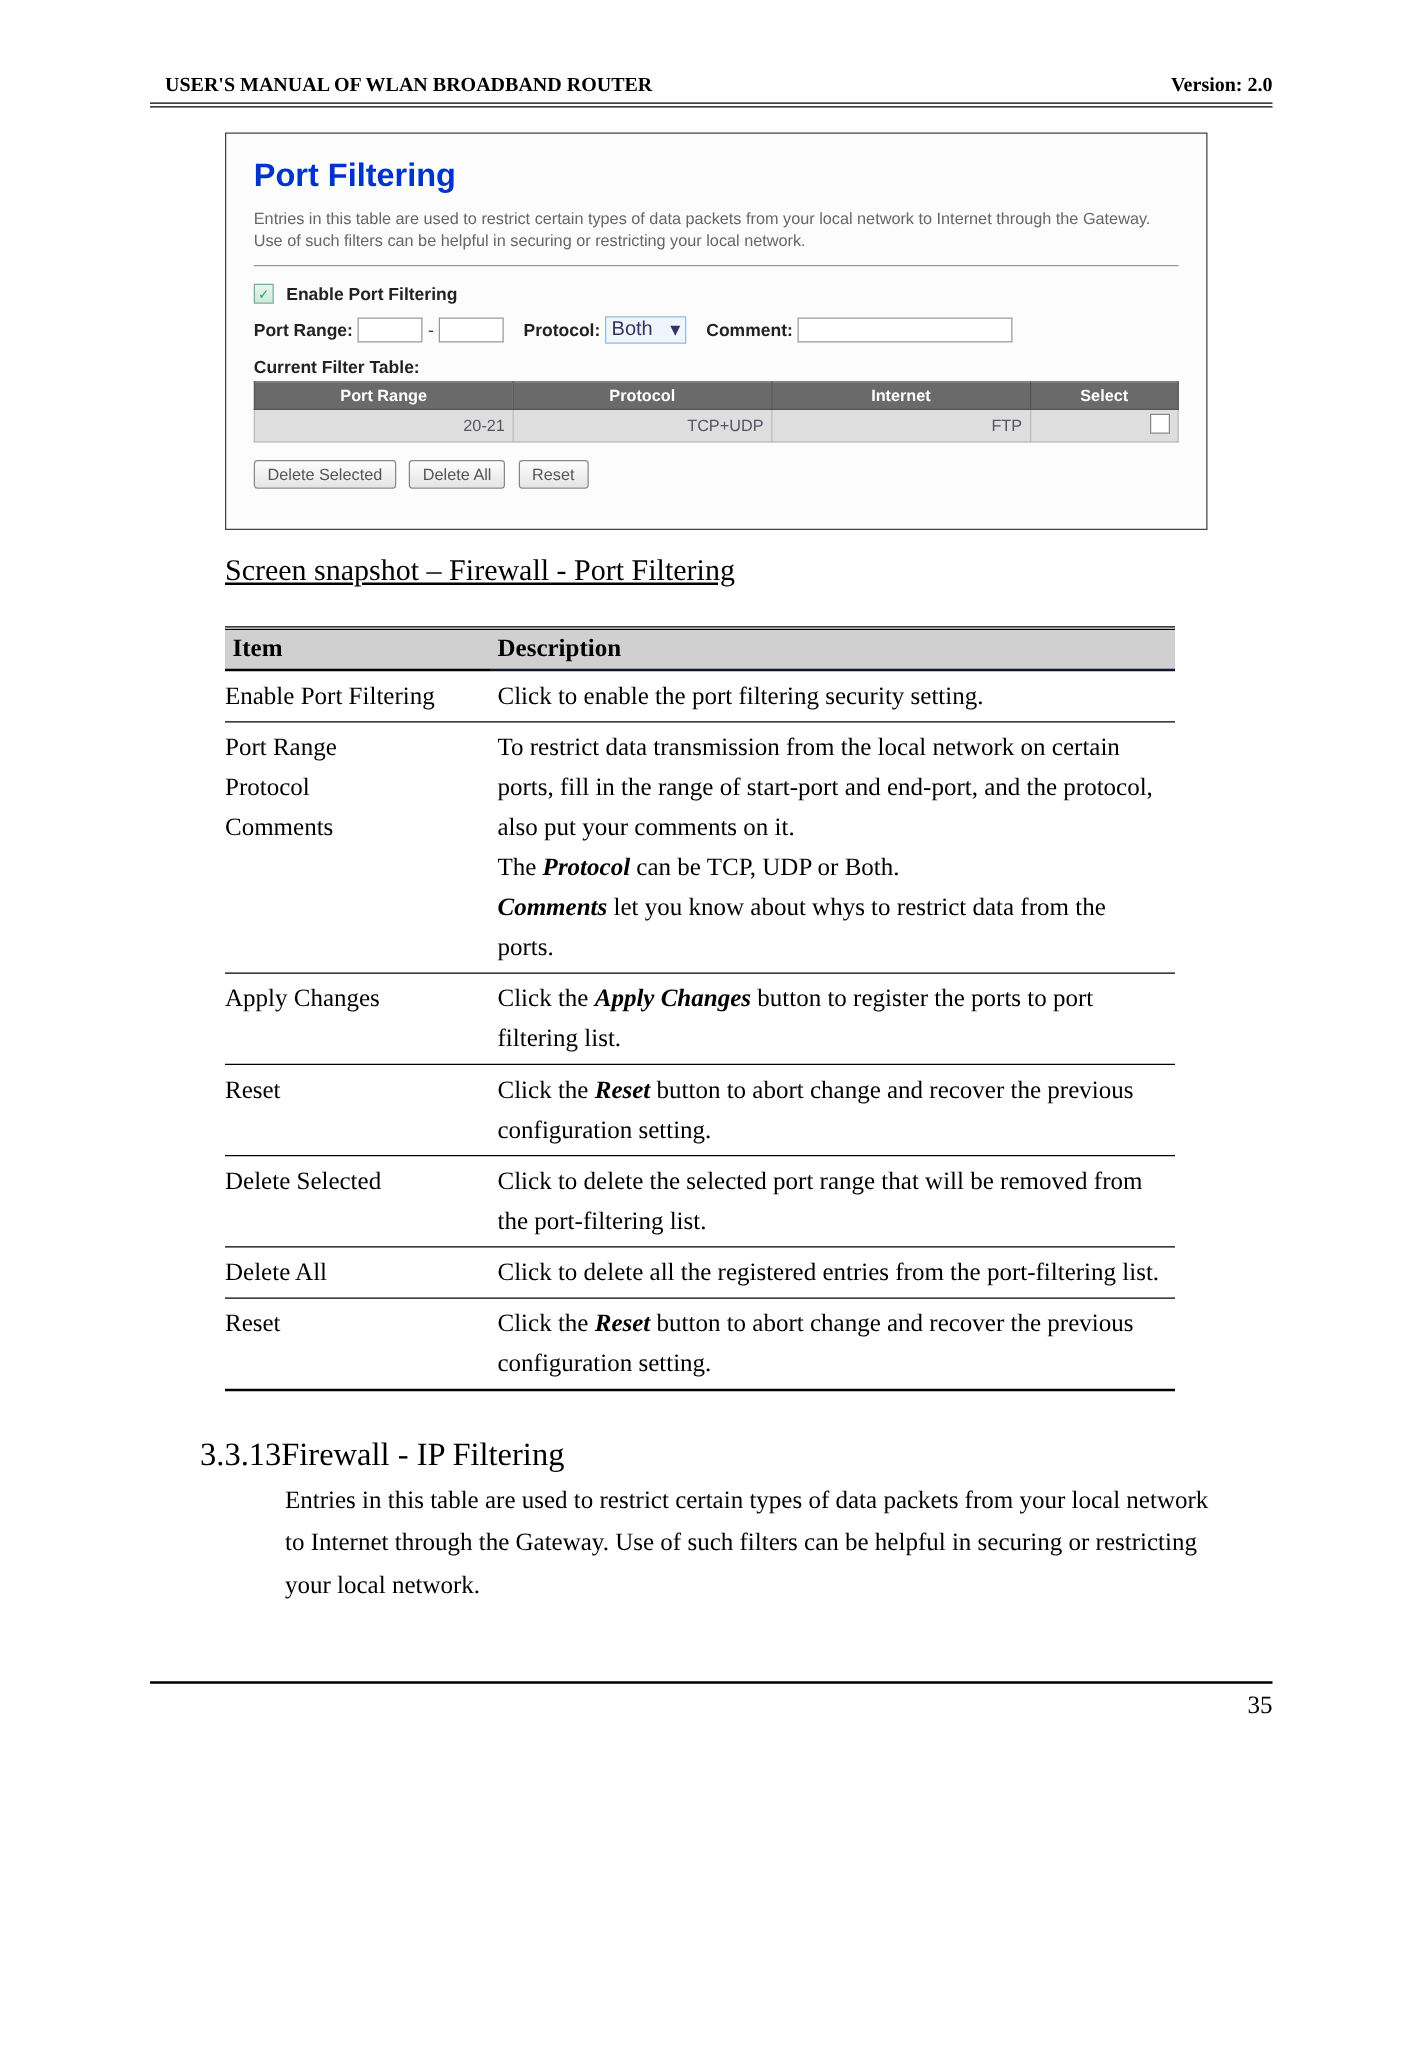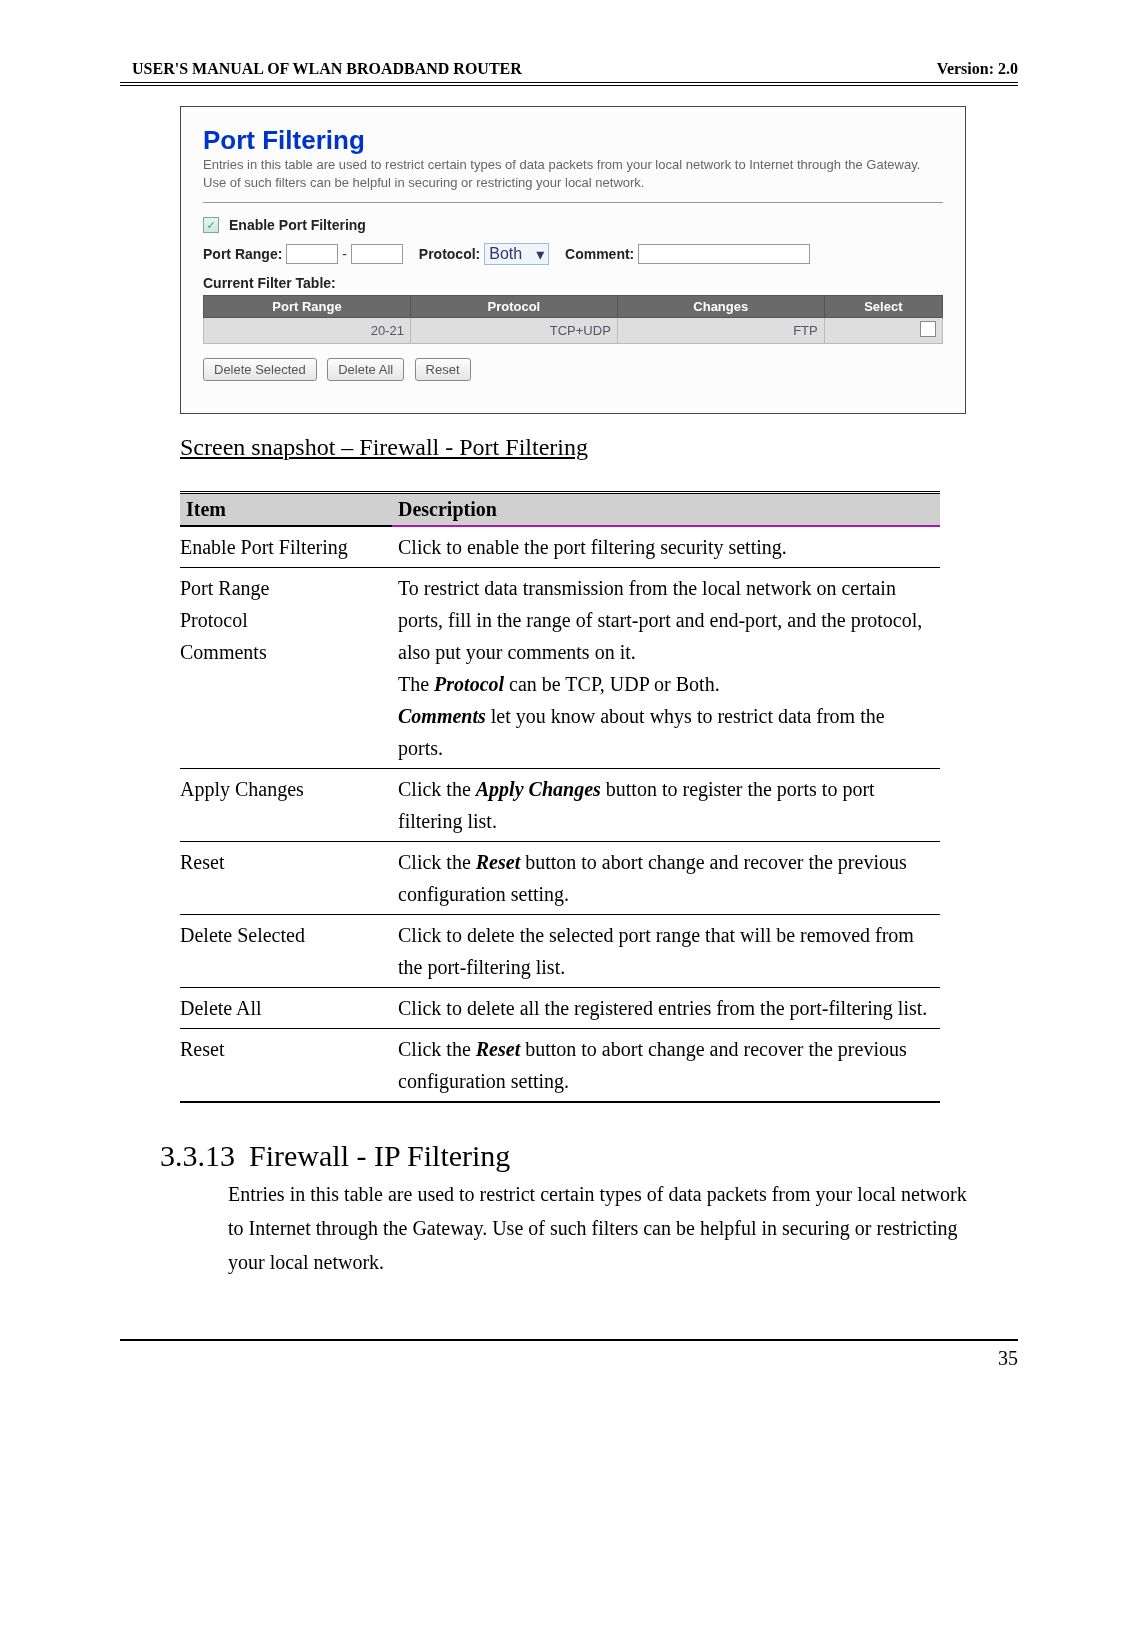--- a/index.html
+++ b/index.html
@@ -32,20 +32,21 @@
     border: 1px solid #444;
     background: #fcfcfc;
     padding: 18px 22px 18px 22px;
     width: 740px;
     font-family: Arial, sans-serif;
   }
   .sb-title {
     color: #0033cc;
     font-size: 26px;
     font-weight: bold;
+    margin-bottom: 10px;
     font-family: Arial, sans-serif;
   }
   .sb-desc {
     font-size: 13px;
     color: #666;
     line-height: 1.4;
     margin-bottom: 10px;
   }
   .sb-hr {
     border: none;
@@ -162,41 +163,40 @@
     background: #d0d0d0;
     border-top: 3px double #000;
     border-bottom: 2px solid #000;
     padding: 4px 6px;
   }
   .desc-th-desc {
     text-align: left;
     font-weight: bold;
     background: #d0d0d0;
     border-top: 3px double #000;
-    border-bottom: 2px solid #a21caf;
+    border-bottom: 2px solid #0f172a;
     padding: 4px 6px;
   }
   .desc-td-item {
     vertical-align: top;
     padding: 4px 6px 4px 0;
     border-bottom: 1px solid #000;
     line-height: 1.6;
   }
   .desc-td-desc {
     vertical-align: top;
     padding: 4px 6px;
     border-bottom: 1px solid #000;
     line-height: 1.6;
   }
   .section-heading {
     margin-top: 36px;
     margin-left: 40px;
-    font-size: 30px;
+    font-size: 26px;
     display: flex;
-    gap: 14px;
   }
   .section-num { }
   .section-title { }
   .section-body {
     margin-left: 108px;
     font-size: 20px;
     line-height: 1.7;
     margin-top: 4px;
     width: 740px;
   }
@@ -249,21 +249,21 @@
       <span class="sb-input w3"></span>
     </div>
 
 
     <div class="sb-sub-title">Current Filter Table:</div>
     <table class="sb-table">
       <tbody>
           <tr>
         <th class="sb-th" style="width:28%">Port Range</th>
         <th class="sb-th" style="width:28%">Protocol</th>
-        <th class="sb-th" style="width:28%">Changes</th>
+        <th class="sb-th" style="width:28%">Internet</th>
         <th class="sb-th" style="width:16%">Select</th>
       </tr>
       <tr>
         <td class="sb-td">20-21</td>
         <td class="sb-td">TCP+UDP</td>
         <td class="sb-td">FTP</td>
         <td class="sb-td"><span class="sb-td-checkbox"></span></td>
       </tr>
     </tbody>
       </table>

